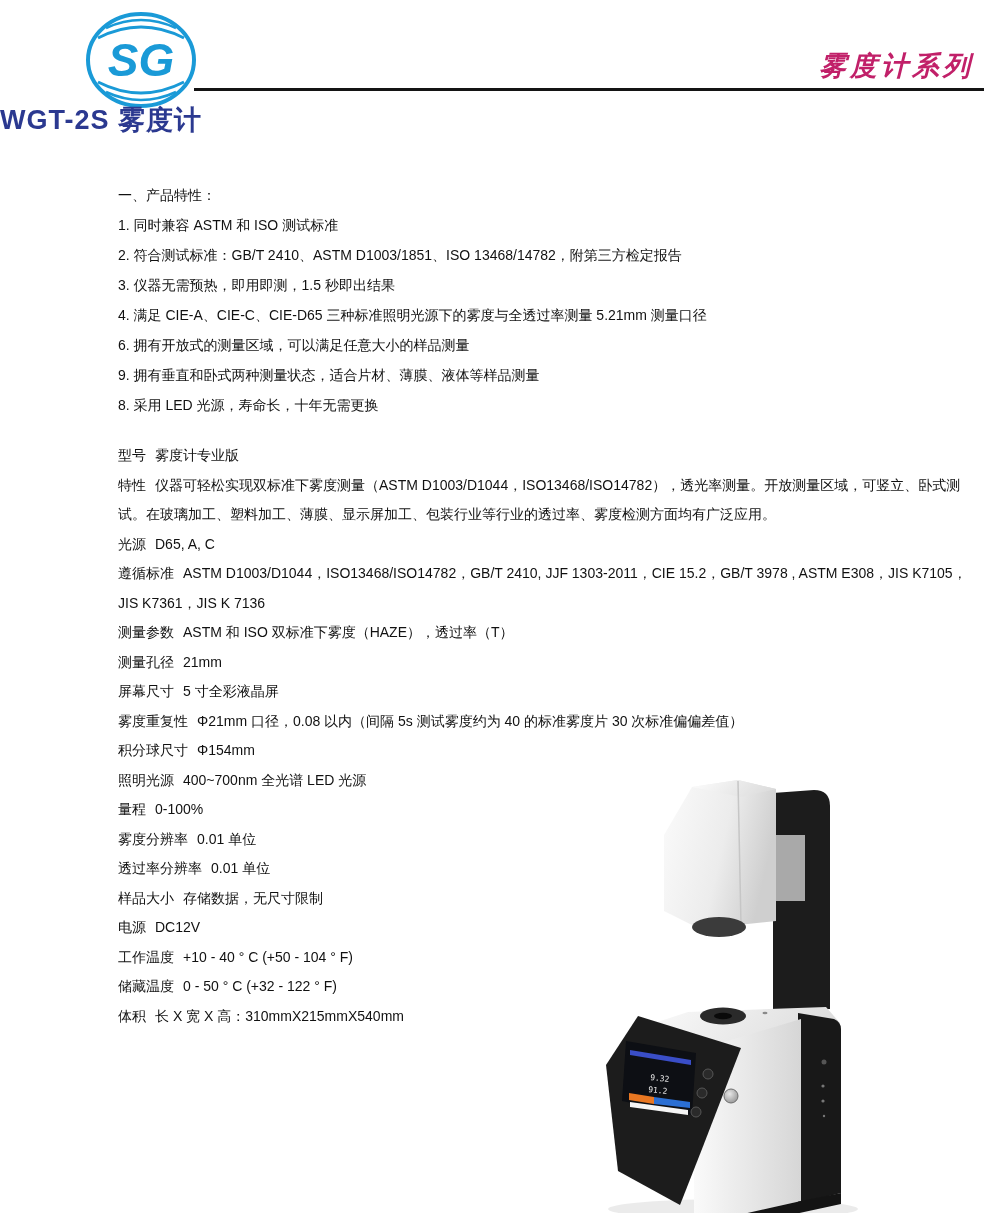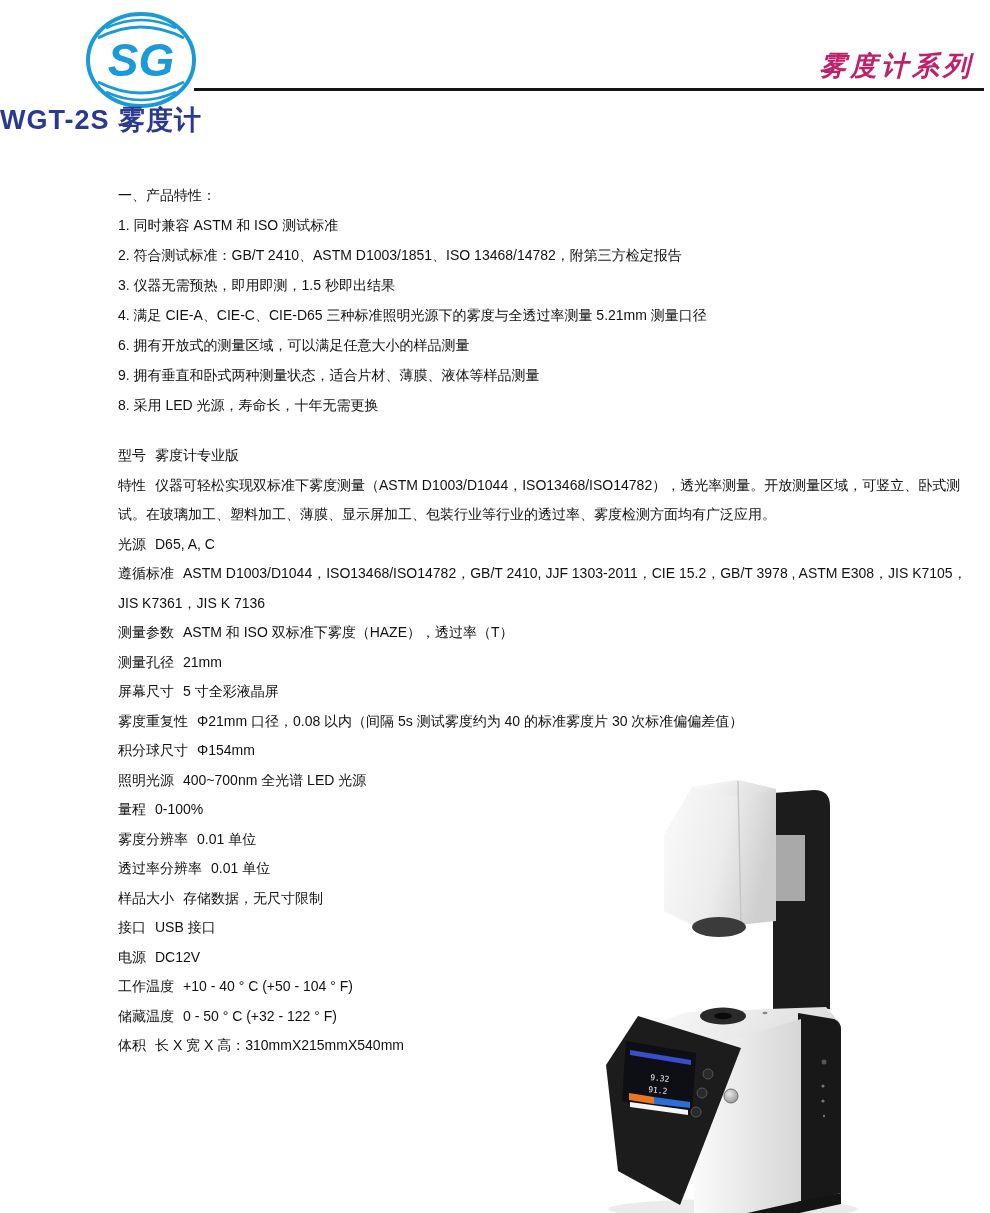--- a/index.html
+++ b/index.html
@@ -61,21 +61,20 @@
       <div class="spec-row"><span class="spec-label">测量参数</span><span class="spec-value">ASTM 和 ISO 双标准下雾度（HAZE），透过率（T）</span></div>
       <div class="spec-row"><span class="spec-label">测量孔径</span><span class="spec-value">21mm</span></div>
       <div class="spec-row"><span class="spec-label">屏幕尺寸</span><span class="spec-value">5 寸全彩液晶屏</span></div>
       <div class="spec-row"><span class="spec-label">雾度重复性</span><span class="spec-value">Φ21mm 口径，0.08 以内（间隔 5s 测试雾度约为 40 的标准雾度片 30 次标准偏偏差值）</span></div>
       <div class="spec-row"><span class="spec-label">积分球尺寸</span><span class="spec-value">Φ154mm</span></div>
       <div class="spec-row"><span class="spec-label">照明光源</span><span class="spec-value">400~700nm 全光谱 LED 光源</span></div>
       <div class="spec-row"><span class="spec-label">量程</span><span class="spec-value">0-100%</span></div>
       <div class="spec-row"><span class="spec-label">雾度分辨率</span><span class="spec-value">0.01 单位</span></div>
       <div class="spec-row"><span class="spec-label">透过率分辨率</span><span class="spec-value">0.01 单位</span></div>
       <div class="spec-row"><span class="spec-label">样品大小</span><span class="spec-value">存储数据，无尺寸限制</span></div>
-      <div class="spec-row"><span class="spec-label">接口</span><span class="spec-value">USB 接口</span></div>
       <div class="spec-row"><span class="spec-label">电源</span><span class="spec-value">DC12V</span></div>
       <div class="spec-row"><span class="spec-label">工作温度</span><span class="spec-value">+10 - 40 ° C (+50 - 104 ° F)</span></div>
       <div class="spec-row"><span class="spec-label">储藏温度</span><span class="spec-value">0 - 50 ° C (+32 - 122 ° F)</span></div>
       <div class="spec-row"><span class="spec-label">体积</span><span class="spec-value">长 X 宽 X 高：310mmX215mmX540mm</span></div>
     </div>
   </div>
 
   <svg class="device-figure" viewBox="0 0 390 440">
     <defs>
       <linearGradient id="headGrad" x1="0" y1="0" x2="1" y2="0.3">

